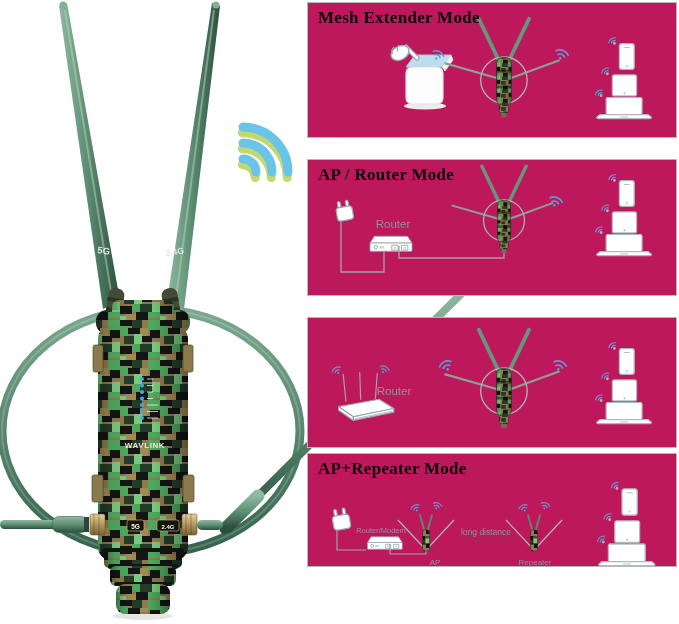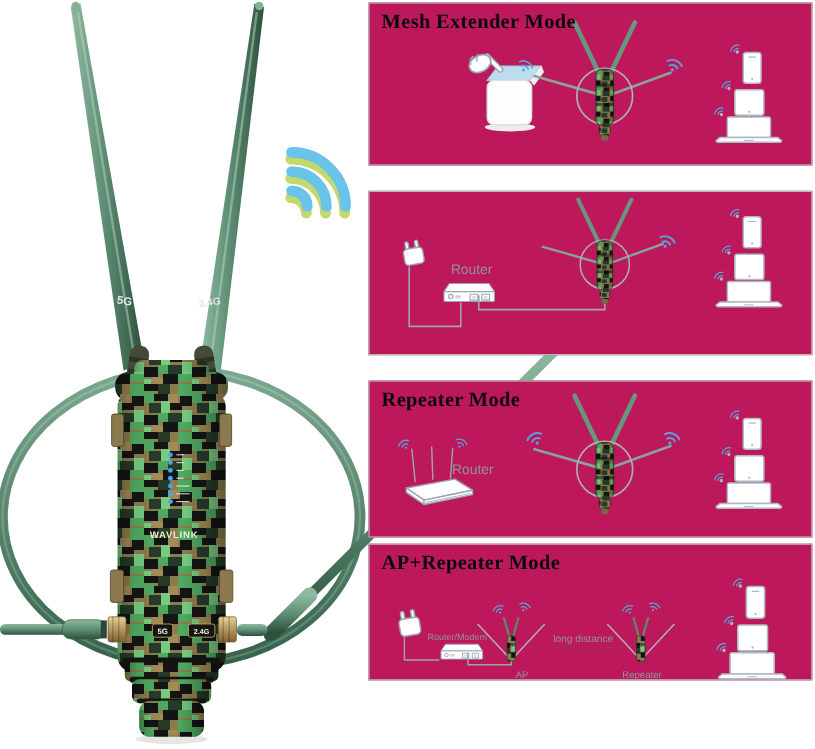--- a/index.html
+++ b/index.html
@@ -300,34 +300,34 @@
       </g>
       <use href="#g-hand" transform="translate(82,42)"></use>
       <use href="#g-wifi" transform="translate(128,56) rotate(25) scale(.9)"></use>
       <use href="#g-extender" transform="translate(135.5,12) scale(.93)"></use>
       <use href="#g-wifi" transform="translate(252,56) rotate(20)"></use>
       <use href="#g-stack" transform="translate(288,36) scale(.78)"></use>
     </svg>
   </div>
 
   <div class="panel" style="top:159px;height:137px;">
+    <div class="panel-title">AP / Router Mode</div>
     <svg class="diagram" width="368" height="135" viewBox="0 0 368 135">
       <use href="#g-plug" transform="translate(24,42) rotate(-10) scale(.85)"></use>
       <polyline points="33,62 33,112 76,112 76,92" fill="none" stroke="#9aa5ad" stroke-width="1.3"></polyline>
       <text class="dlabel" x="85" y="68" text-anchor="middle" font-size="11.5">Router</text>
       <use href="#g-flat-router" transform="translate(59,74) scale(.75)"></use>
       <polyline points="91,86 91,98 196,98 196,93" fill="none" stroke="#9aa5ad" stroke-width="1.3"></polyline>
       <use href="#g-extender" transform="translate(142.7,3) scale(.82)"></use>
       <use href="#g-wifi" transform="translate(246,46) rotate(20)"></use>
       <use href="#g-stack" transform="translate(288,16) scale(.78)"></use>
     </svg>
   </div>
 
   <div class="panel" style="top:317px;height:131px;">
-    <div class="panel-title">Repeater Mode</div>
     <svg class="diagram" width="368" height="129" viewBox="0 0 368 129">
       <use href="#g-wifi-router" transform="translate(26,50) scale(.92)"></use>
       <text class="dlabel" x="86" y="77" text-anchor="middle" font-size="11.5">Router</text>
       <use href="#g-wifi" transform="translate(140,52) rotate(-25)"></use>
       <use href="#g-extender" transform="translate(135.5,8) scale(.93)"></use>
       <use href="#g-wifi" transform="translate(250,52) rotate(20)"></use>
       <use href="#g-stack" transform="translate(288,26) scale(.78)"></use>
     </svg>
   </div>
 

